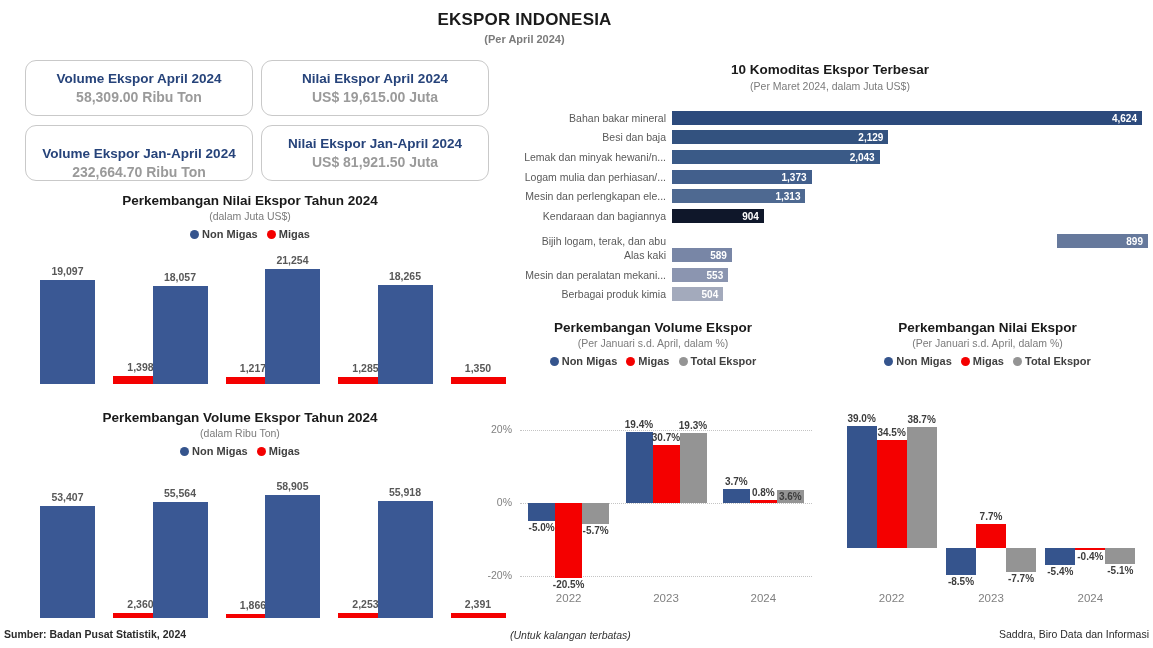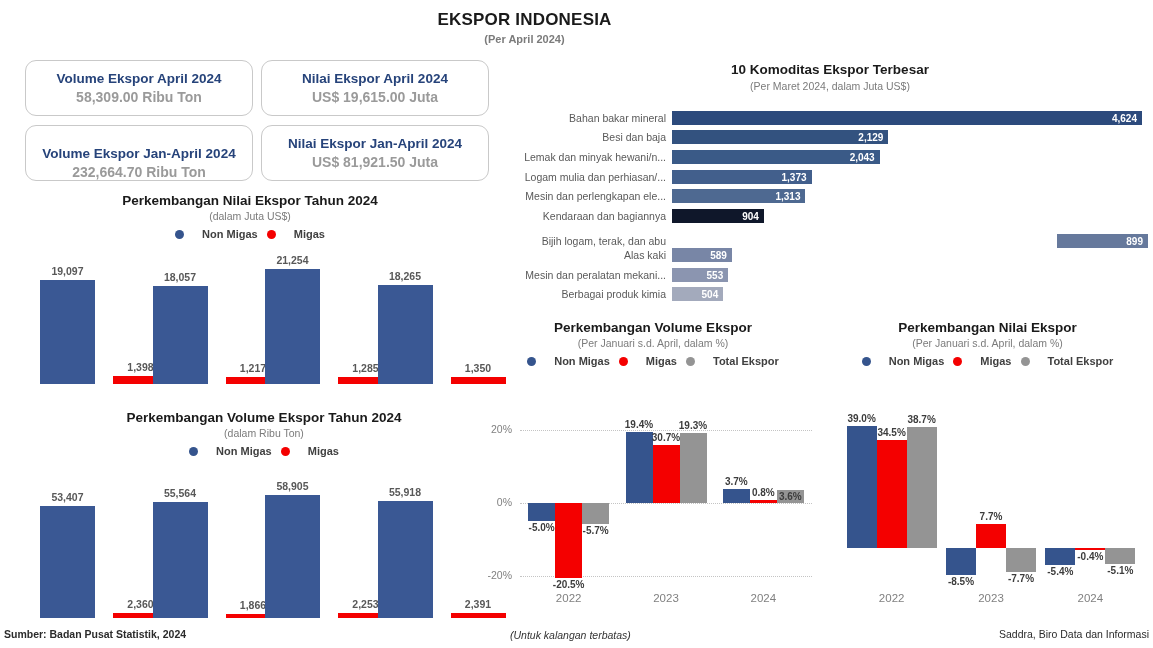--- a/index.html
+++ b/index.html
@@ -25,21 +25,21 @@
     background: #fff;
     display: flex; flex-direction: column;
     align-items: center; justify-content: center;
     gap: 3px;
   }
   .kpi-title { font-size: 13.5px; font-weight: bold; color: #26437a; white-space: nowrap; }
   .kpi-value { font-size: 14px; font-weight: bold; color: #9a9a9a; white-space: nowrap; }
 
   
   .legend { display: flex; justify-content: center; align-items: center; gap: 9px; }
-  .lg-item { display: flex; align-items: center; gap: 18px; }
+  .lg-item { display: flex; align-items: center; gap: 3px; }
   .lg-dot { width: 9px; height: 9px; border-radius: 50%; display: inline-block; }
   .lg-lbl { font-size: 11px; font-weight: bold; color: #404040; white-space: nowrap; }
 
   
   .vbars { position: absolute; display: flex; }
   .vgroup { position: relative; height: 100%; }
   .vbar { position: absolute; bottom: 0; }
   .vbar.nm { background: #3a5894; }
   .vbar.mg { background: #f40000; }
   .vlabel {
@@ -135,21 +135,21 @@
         <div class="vlabel" style="left: 70.5px; width: 60px; bottom: 9.96756px;">1,285</div>
       </div>
       <div class="vgroup" style="position: absolute; left: 337.5px; top: 0px; width: 112.5px; height: 122px;">
         <div class="vbar nm" style="left: 0px; width: 55px; height: 99.0369px; background: rgb(58, 88, 148);"></div>
         <div class="vbar mg" style="left: 73px; width: 55px; height: 7.32px; background: rgb(244, 0, 0);"></div>
         <div class="vlabel" style="left: -2.5px; width: 60px; bottom: 102.037px;">18,265</div>
         <div class="vlabel" style="left: 70.5px; width: 60px; bottom: 10.32px;">1,350</div>
       </div>
     </div>
 
-  <div style="position:absolute;left:24px;top:410px;width:480px;">
+  <div style="position:absolute;left:0;top:410px;width:480px;">
     <div class="ch-title">Perkembangan Volume Ekspor Tahun 2024</div>
     <div class="ch-sub" style="margin-top:2px;">(dalam Ribu Ton)</div>
     <div class="legend" style="margin-top:6px;">
       <div class="lg-item">
         <span class="lg-dot" style="background:#35548d"></span>
         <span class="lg-lbl">Non Migas</span>
       </div>
       <div class="lg-item">
         <span class="lg-dot" style="background:#f40000"></span>
         <span class="lg-lbl">Migas</span>

